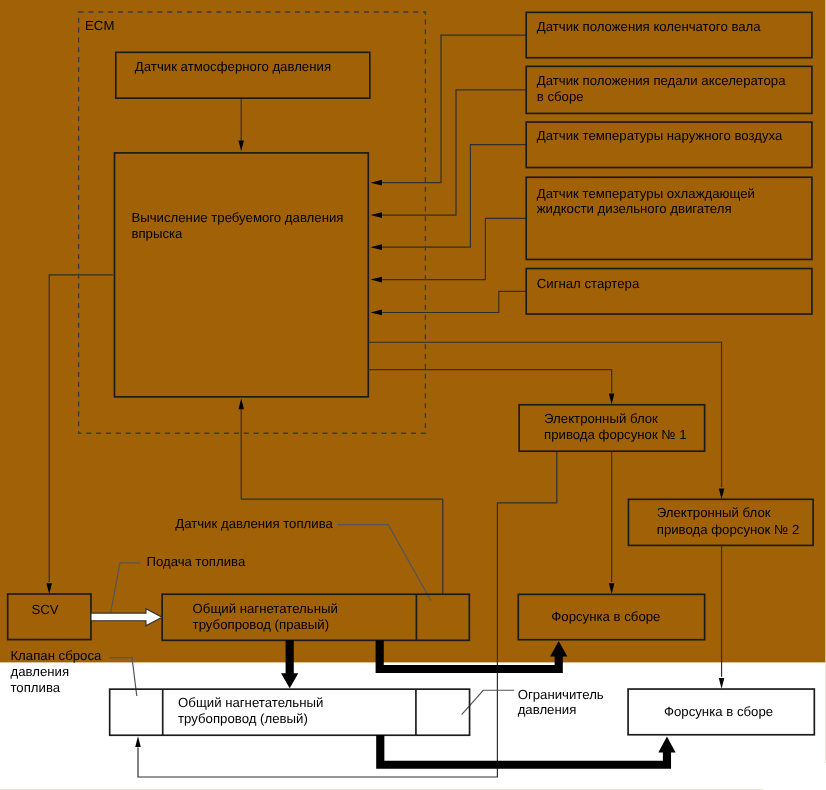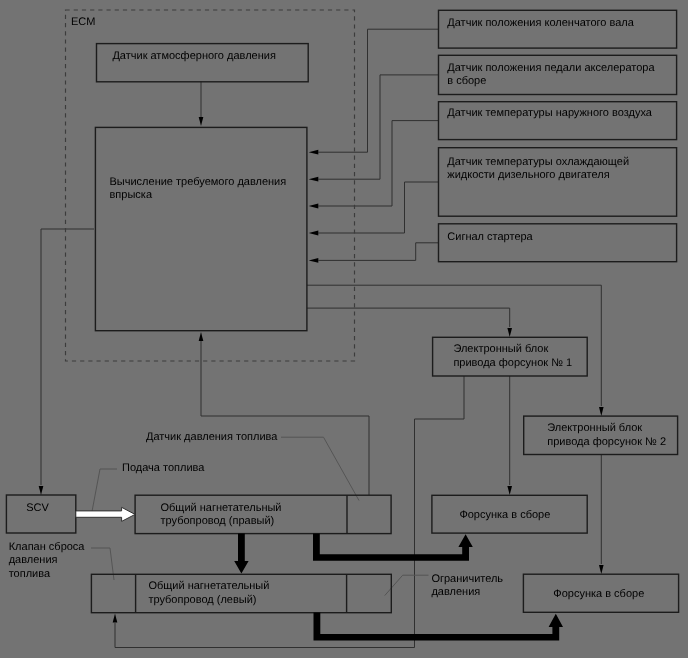--- a/index.html
+++ b/index.html
@@ -1,17 +1,17 @@
 <!DOCTYPE html>
 <html><head>
 <meta charset="utf-8">
 <style>
 html,body{margin:0;padding:0;background:#ffffff;}
 body{width:688px;height:658px;overflow:hidden;font-family:"Liberation Sans",sans-serif;}
-#root{position:relative;width:688px;height:658px;background:#737373;}
+#root{position:relative;width:688px;height:552px;background:#a16207;}
 svg#canvas{position:absolute;left:0;top:0;width:688px;height:658px;display:block;shape-rendering:geometricPrecision;}
 svg#canvas text{font-family:"Liberation Sans",sans-serif;font-size:11px;fill:#000;text-rendering:geometricPrecision;}
 #layer-text{will-change:opacity;}
 .bx{fill:none;stroke:#1c1c1c;stroke-width:1.4;}
 .thin{fill:none;stroke:#555;stroke-width:1;}
 .thinb{fill:none;stroke:#303030;stroke-width:1;}
 .thickpipe{fill:#000;stroke:none;}
 .ahead{fill:#000;stroke:none;}
 .openarrow{fill:#fff;stroke:#303030;stroke-width:1;}
 .dash{fill:none;stroke:#3c3c3c;stroke-width:1.15;stroke-dasharray:4.2 4.0;}

